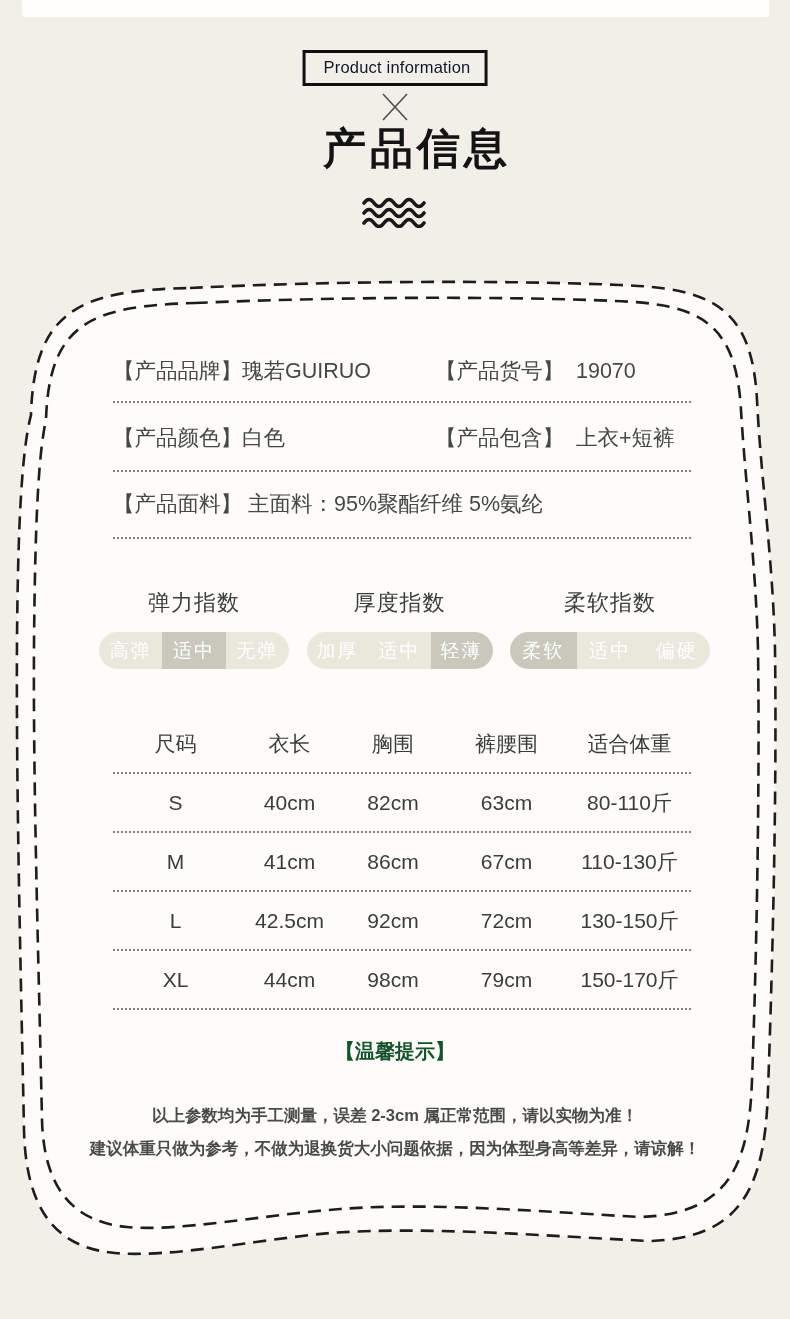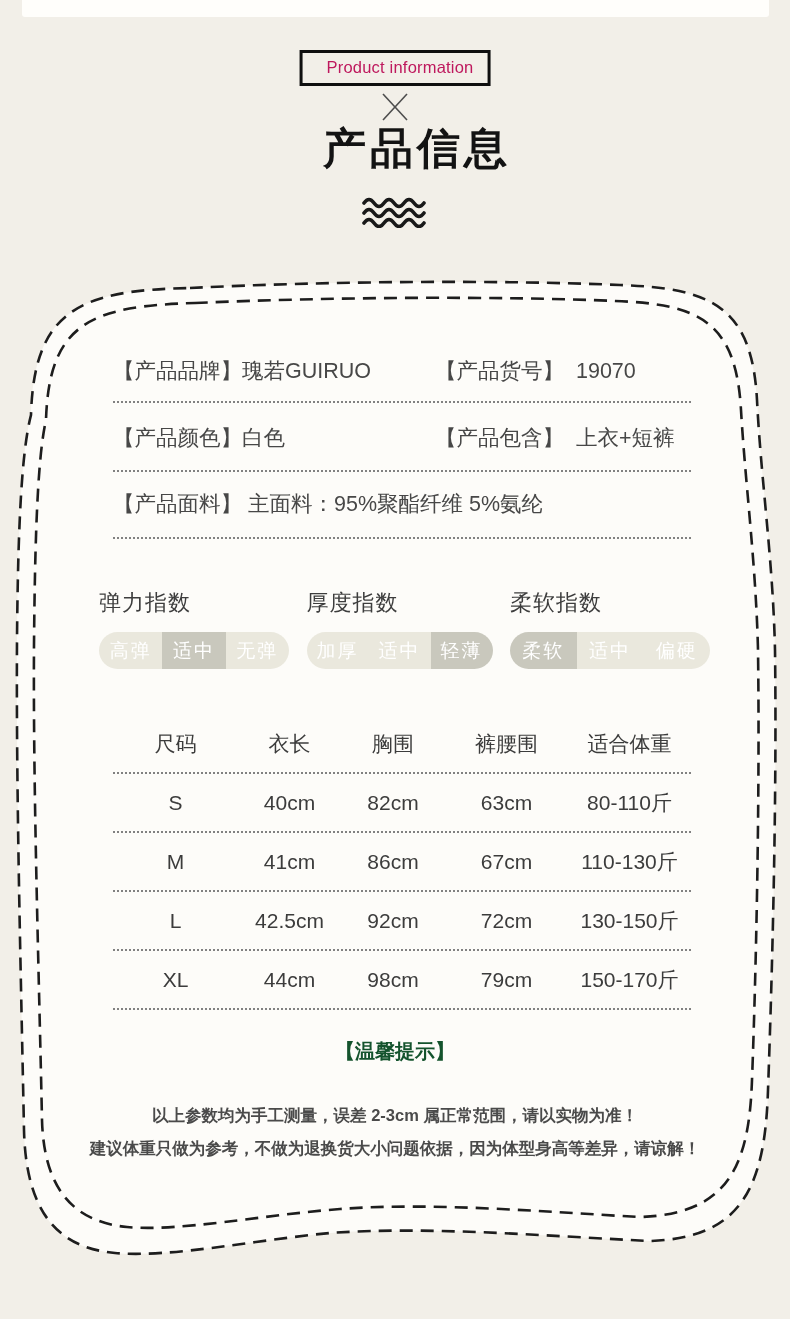--- a/index.html
+++ b/index.html
@@ -4,22 +4,22 @@
 <style>
   * { margin:0; padding:0; box-sizing:border-box; }
   html,body { width:790px; }
   body { font-family:"Liberation Sans","DejaVu Sans",sans-serif; }
   .page { position:relative; width:790px; height:1319px; background:#f2efe8; overflow:hidden; }
 
   .top-strip { position:absolute; left:22px; top:0; width:747px; height:17px;
                background:#fffefb; border-radius:0 0 3px 3px; }
 
   .tag-box { position:absolute; top:50px; left:50%; transform:translateX(-50%);
-             border:3px solid #0f0f0f; padding:5px 14px 6px 24px;
-             font-size:16.5px; color:#be185d; letter-spacing:.2px; white-space:nowrap; }
+             border:3px solid #0f0f0f; padding:5px 14px 6px 18px;
+             font-size:16.5px; color:#0f172a; letter-spacing:.2px; white-space:nowrap; }
 
   .x-mark { position:absolute; top:92px; left:50%; transform:translateX(-50%); }
 
   .main-title { position:absolute; top:120px; left:0; width:100%; text-align:center;
                 font-size:43px; font-weight:700; color:#131313; letter-spacing:4px;padding-left:44px; }
 
   .waves { position:absolute; top:196px; left:50%; transform:translateX(-50%); }
 
   .card-border { position:absolute; left:0; top:0; pointer-events:none; }
 
@@ -27,21 +27,21 @@
                font-size:21.5px; color:#474747; white-space:nowrap; }
   .field-row .g1 { position:absolute; left:0; }
   .field-row .g2 { position:absolute; left:322px; }
   .fvalue.gap { margin-left:12px; }
   .fvalue.gap-sm { margin-left:6px; }
 
   .dot { position:absolute; left:113px; width:578px; border-top:2px dotted #818181; height:0; }
 
   .indices { position:absolute; top:588px; left:99px; width:611px;
              display:flex; justify-content:space-between; }
-  .idx-group { display:flex; flex-direction:column; }
+  .idx-group { display:flex; flex-direction:column; align-items:center; }
   .idx-title { font-size:22px; color:#3d3d3d; letter-spacing:1px; margin-bottom:14px; }
   .pill { height:37px; border-radius:19px; overflow:hidden; display:flex; }
   .idx-group:nth-child(1) .pill { width:190px; }
   .idx-group:nth-child(2) .pill { width:186px; }
   .idx-group:nth-child(3) .pill { width:200px; }
   .opt { flex:1; display:flex; align-items:center; justify-content:center;
          background:#eae8dd; color:#ffffff; font-size:19px; letter-spacing:2px; }
   .opt.sel { background:#c9c8bd; }
 
   .size-table { position:absolute; top:716px; left:113px; width:578px; }

